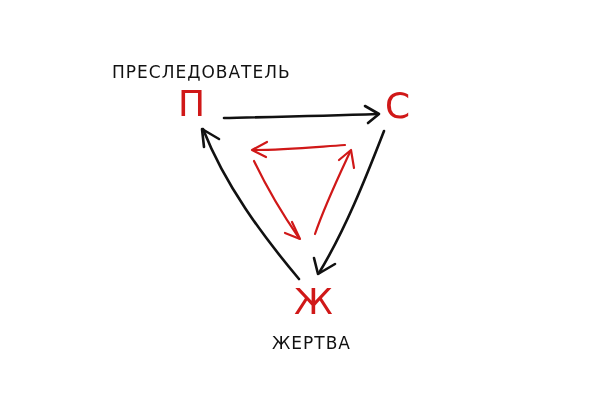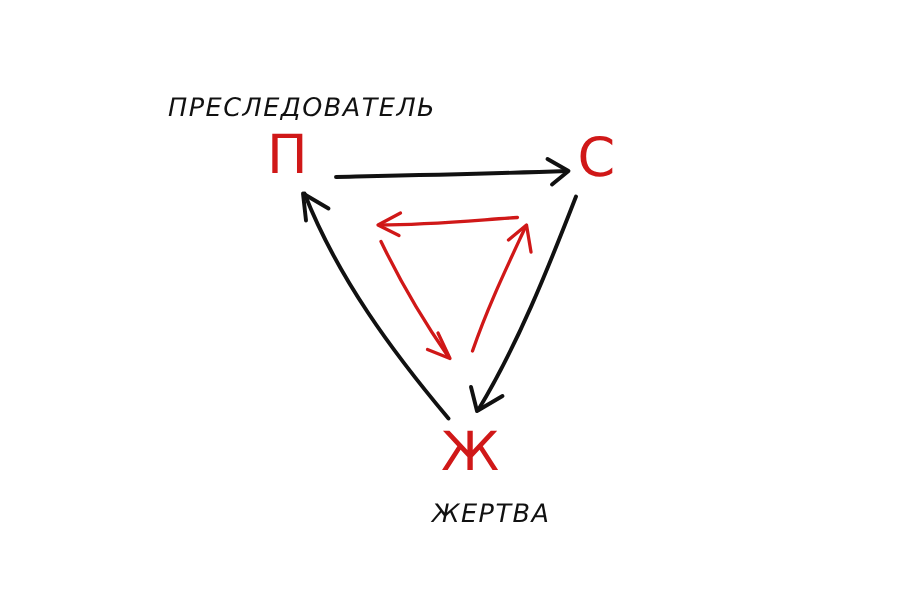--- a/index.html
+++ b/index.html
@@ -5,38 +5,37 @@
     html, body { margin: 0; padding: 0; background: #ffffff; }
     body { width: 600px; height: 401px; position: relative; overflow: hidden; }
     .canvas { position: absolute; left: 0; top: 0; width: 600px; height: 401px; }
     .label {
       position: absolute;
       font-family: "DejaVu Sans", sans-serif;
       font-size: 17px;
       letter-spacing: 1px;
       color: #111111;
       white-space: nowrap;
-      font-style: italic;
     }
     .letter {
       position: absolute;
       font-family: "DejaVu Sans", sans-serif;
       font-size: 36px;
       color: #d01818;
       line-height: 1;
     }
     svg { position: absolute; left: 0; top: 0; }
   </style>
 </head>
 <body>
 
 <div class="canvas">
 
   <span class="label" style="left:112px; top:62px;">ПРЕСЛЕДОВАТЕЛЬ</span>
-  <span class="label" style="left:288px; top:333px;">ЖЕРТВА</span>
+  <span class="label" style="left:272px; top:333px;">ЖЕРТВА</span>
 
   <span class="letter" style="left:178px; top:86px;">П</span>
   <span class="letter" style="left:385px; top:88px;">С</span>
   <span class="letter" style="left:294px; top:284px;">Ж</span>
 
   <svg width="600" height="401" viewBox="0 0 600 401">
     <g fill="none" stroke="#111111" stroke-width="2.6" stroke-linecap="round" stroke-linejoin="round">
 
       <g>
         <path d="M224 118 C 270 117, 320 116, 378 114"></path>

